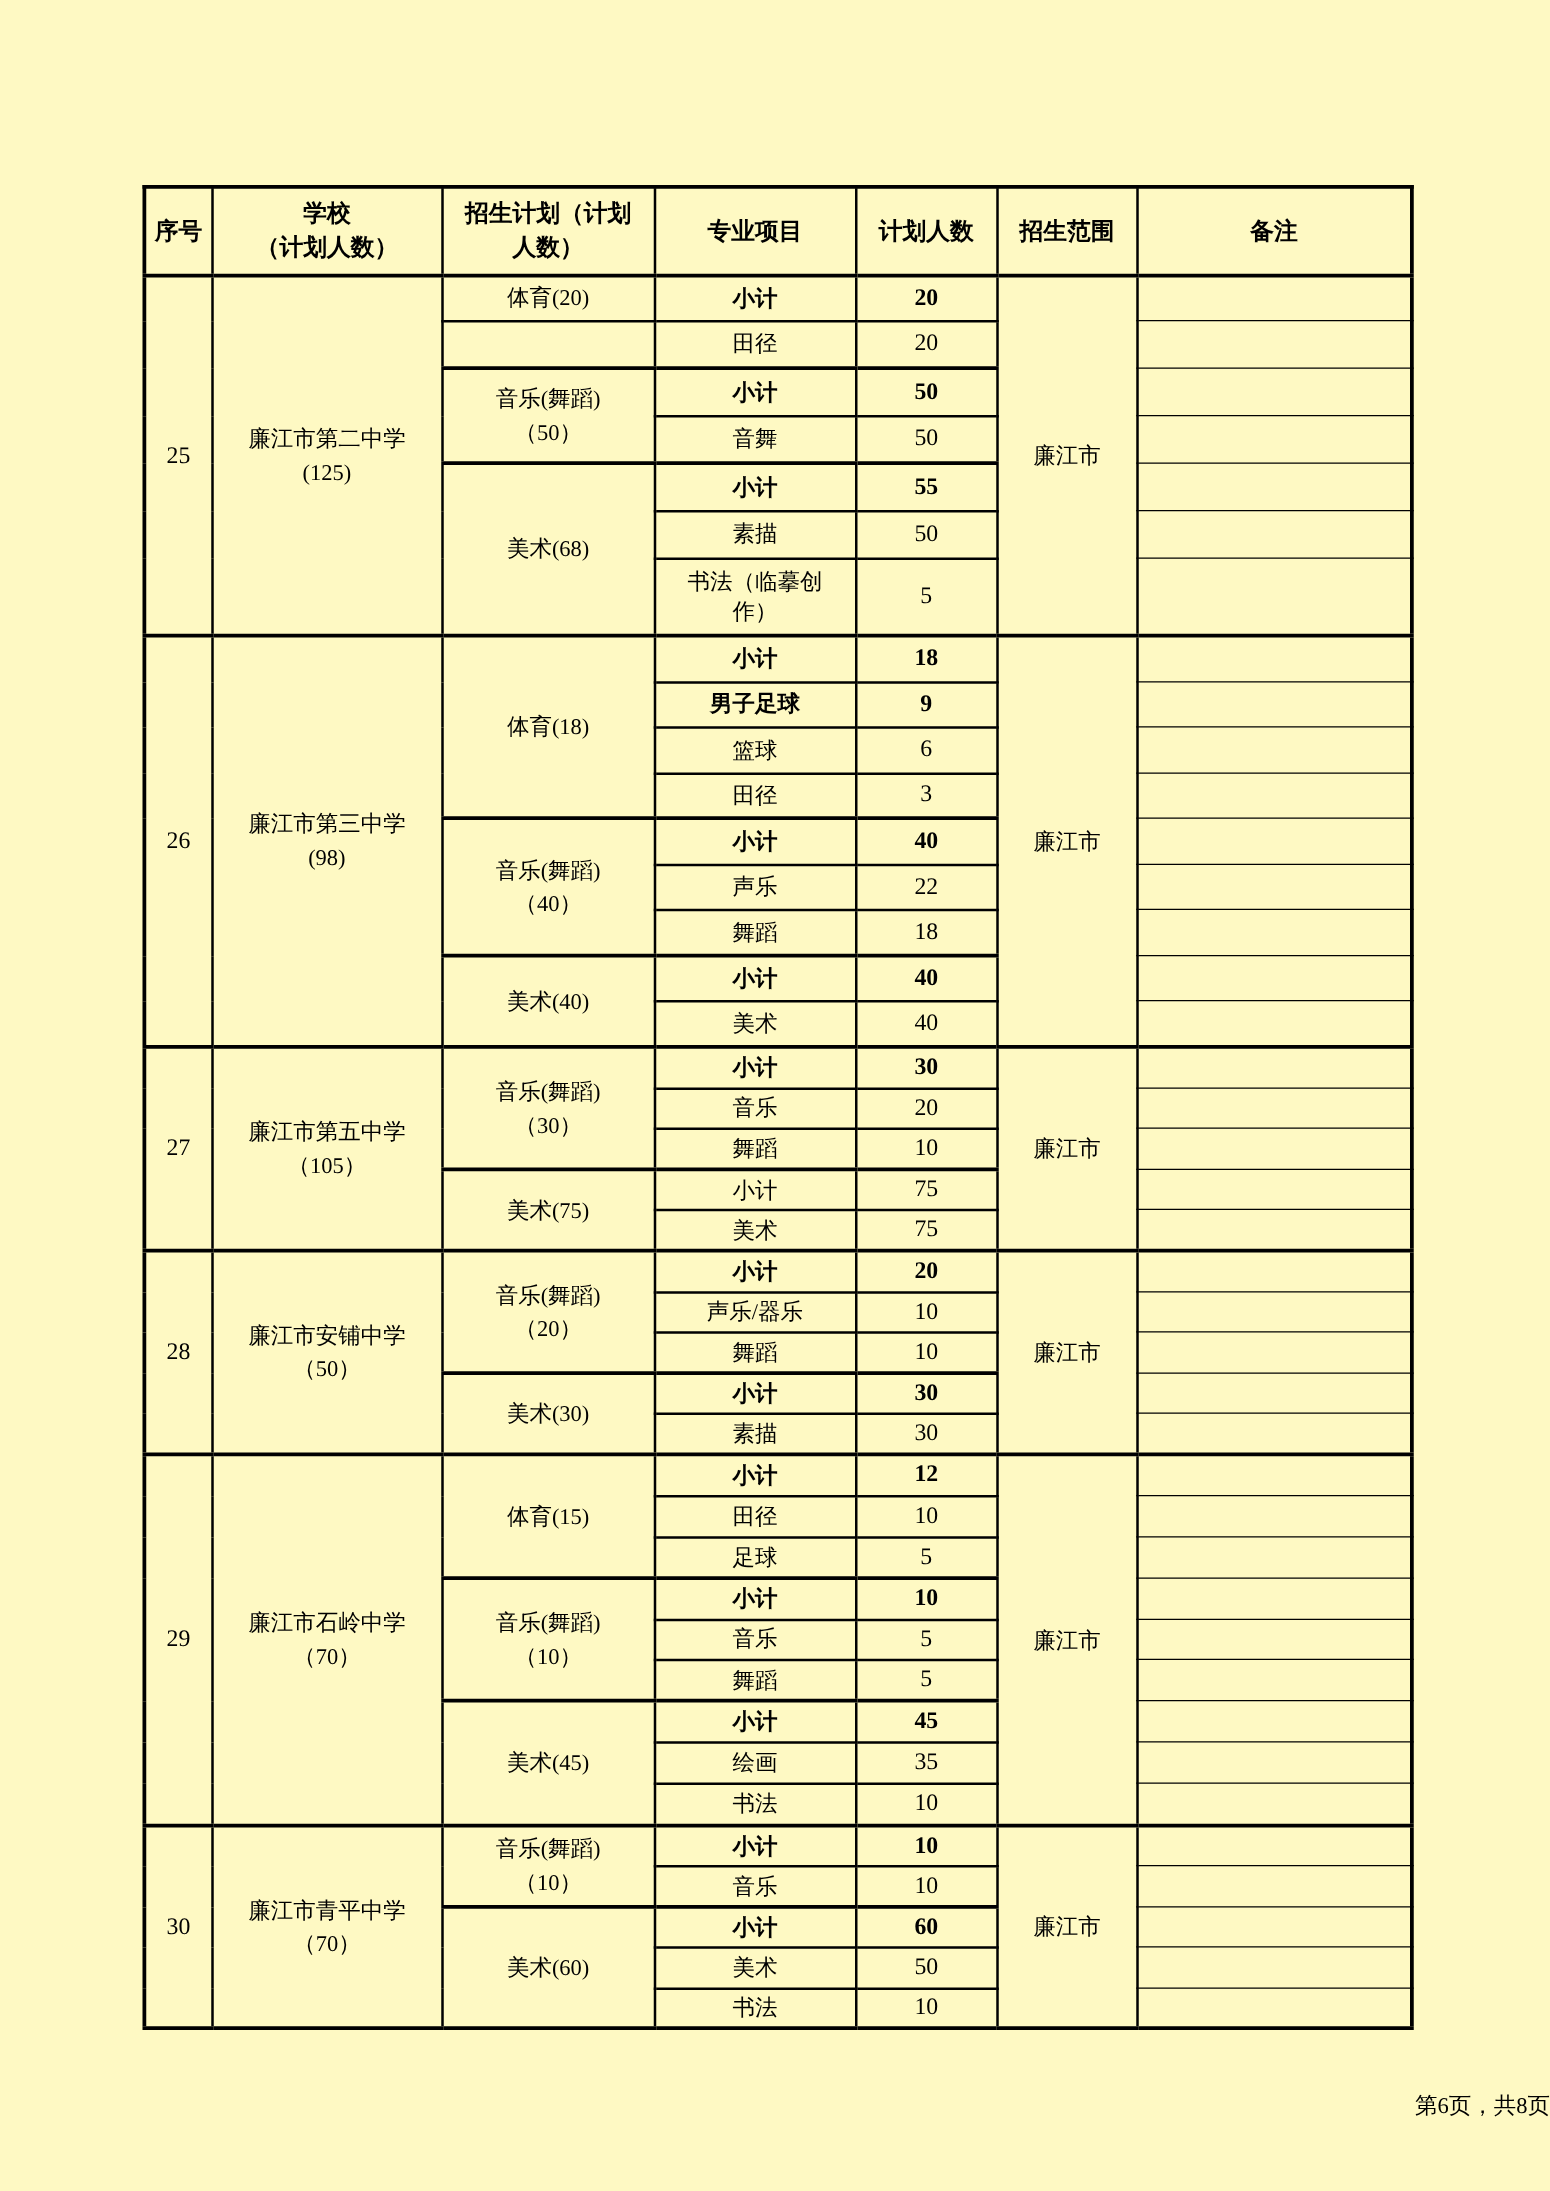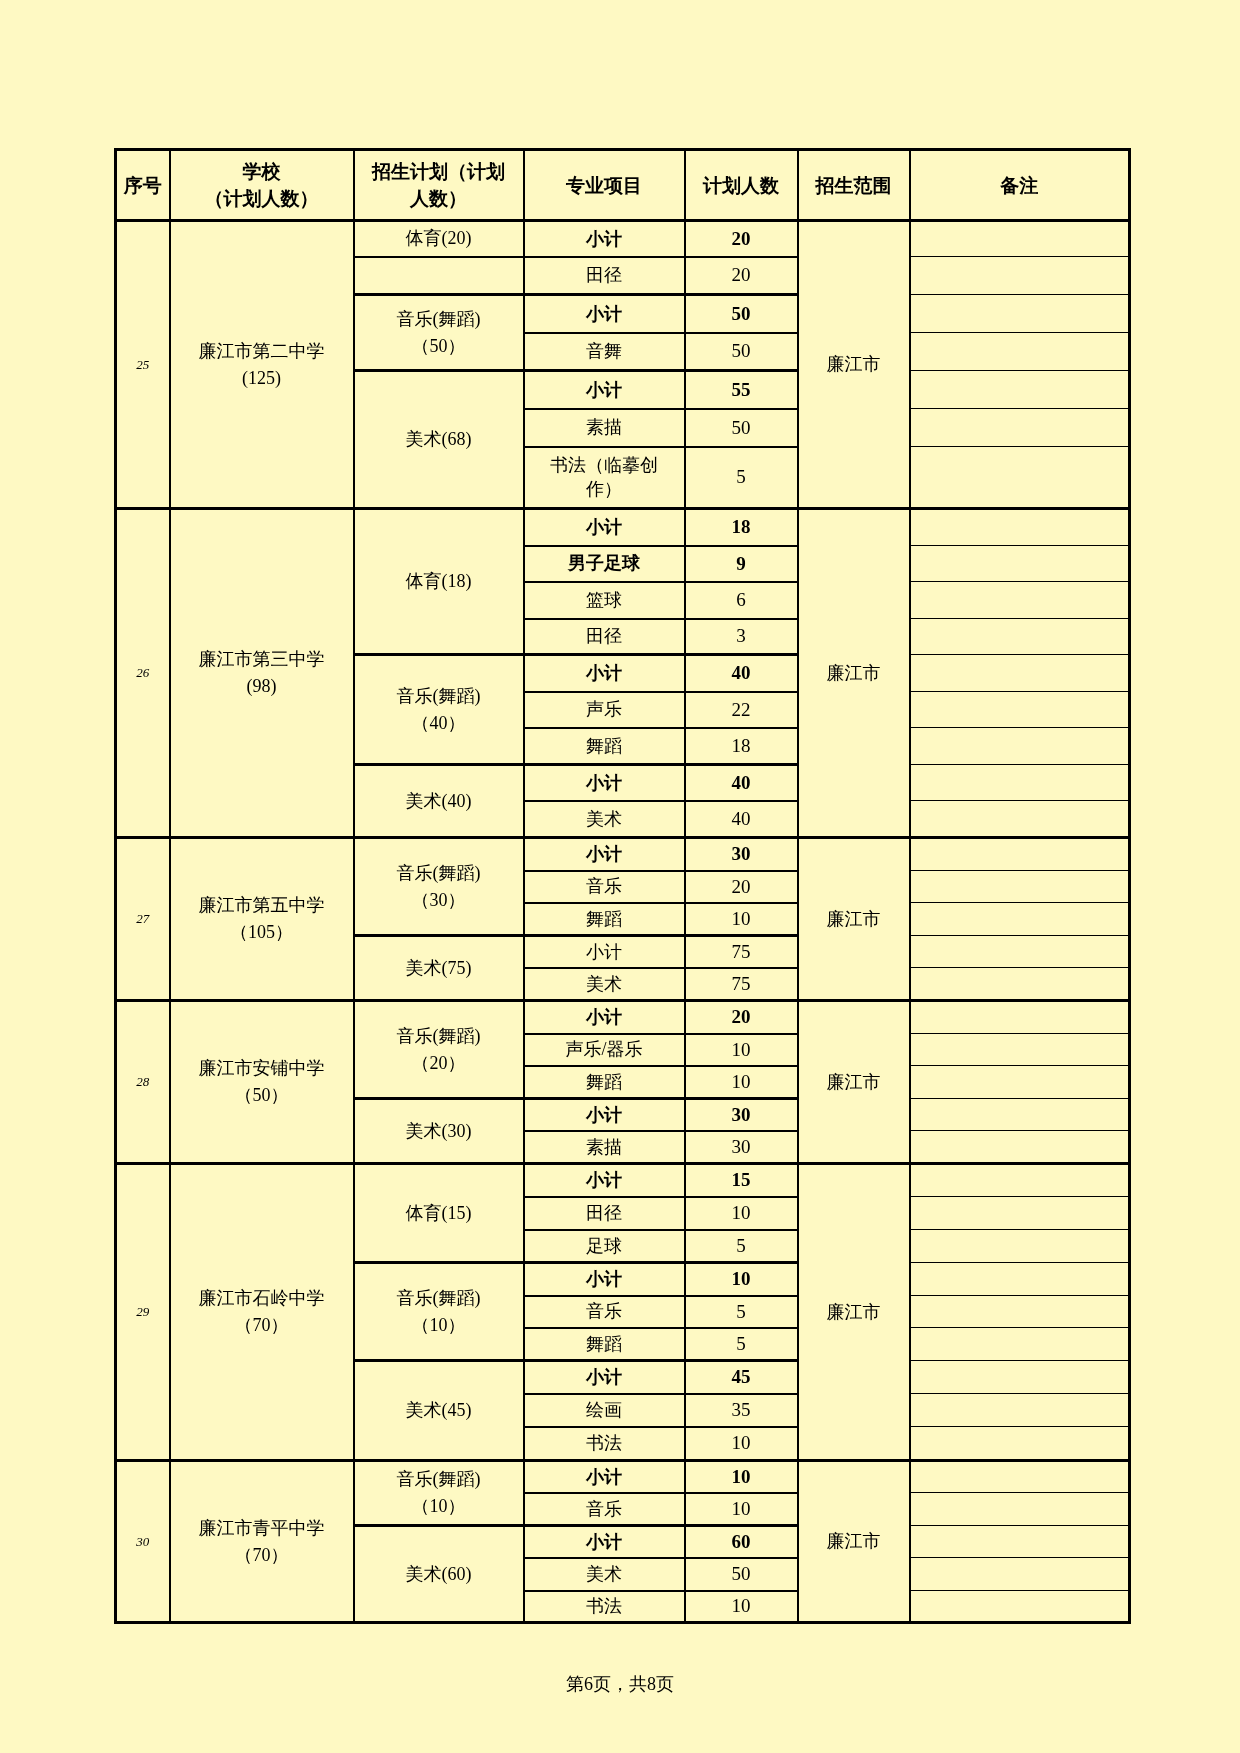--- a/index.html
+++ b/index.html
@@ -27,34 +27,34 @@
     overflow:hidden;
     word-break:break-all;
   }
   thead th {
     font-weight:bold;
     font-size:19px;
     height:68px;
     border-bottom:3px solid #000;
     line-height:27px;
   }
-  td.seq   { font-size:13px;font-style:italic; }
+  td.seq   { font-size:19px; }
   td.school{ line-height:27px; }
   td.cat   { line-height:27px; }
   td.proj  { padding:0 22px;margin-left:14px; }
   td.plan  { font-size:19px;margin-top:41px; }
   td.scope { }
   td.rem   { border-top-width:1.5px; border-bottom-width:1.5px; }
   td.gb    { border-bottom-width:3px !important; }
   td.bb    { border-bottom-width:3px !important; }
   .bold    { font-weight:bold; }
 
   .footer {
     position:absolute; left:0; top:1672px; width:1240px;
-    text-align:center; font-size:18px;
+    text-align:right; font-size:18px;
   }
 </style>
 </head>
 <body>
 
 <div class="page">
 
   <table class="enroll">
     <colgroup>
       <col style="width:54px">
@@ -277,21 +277,21 @@
         <tr style="height: 33px;">
           <td class="seq bb" rowspan="9">29</td>
           <td class="school bb" rowspan="9">
             <div>廉江市石岭中学</div>
             <div>（70）</div>
           </td>
           <td class="cat gb" rowspan="3">
             <div>体育(15)</div>
           </td>
           <td class="proj bold">小计</td>
-          <td class="plan bold">15</td>
+          <td class="plan bold">12</td>
           <td class="scope bb" rowspan="9">廉江市</td>
           <td class="rem"></td>
         </tr>
         <tr style="height: 33px;">
           <td class="proj">田径</td>
           <td class="plan">10</td>
           <td class="rem"></td>
         </tr>
         <tr style="height: 33px;">
           <td class="proj gb">足球</td>

